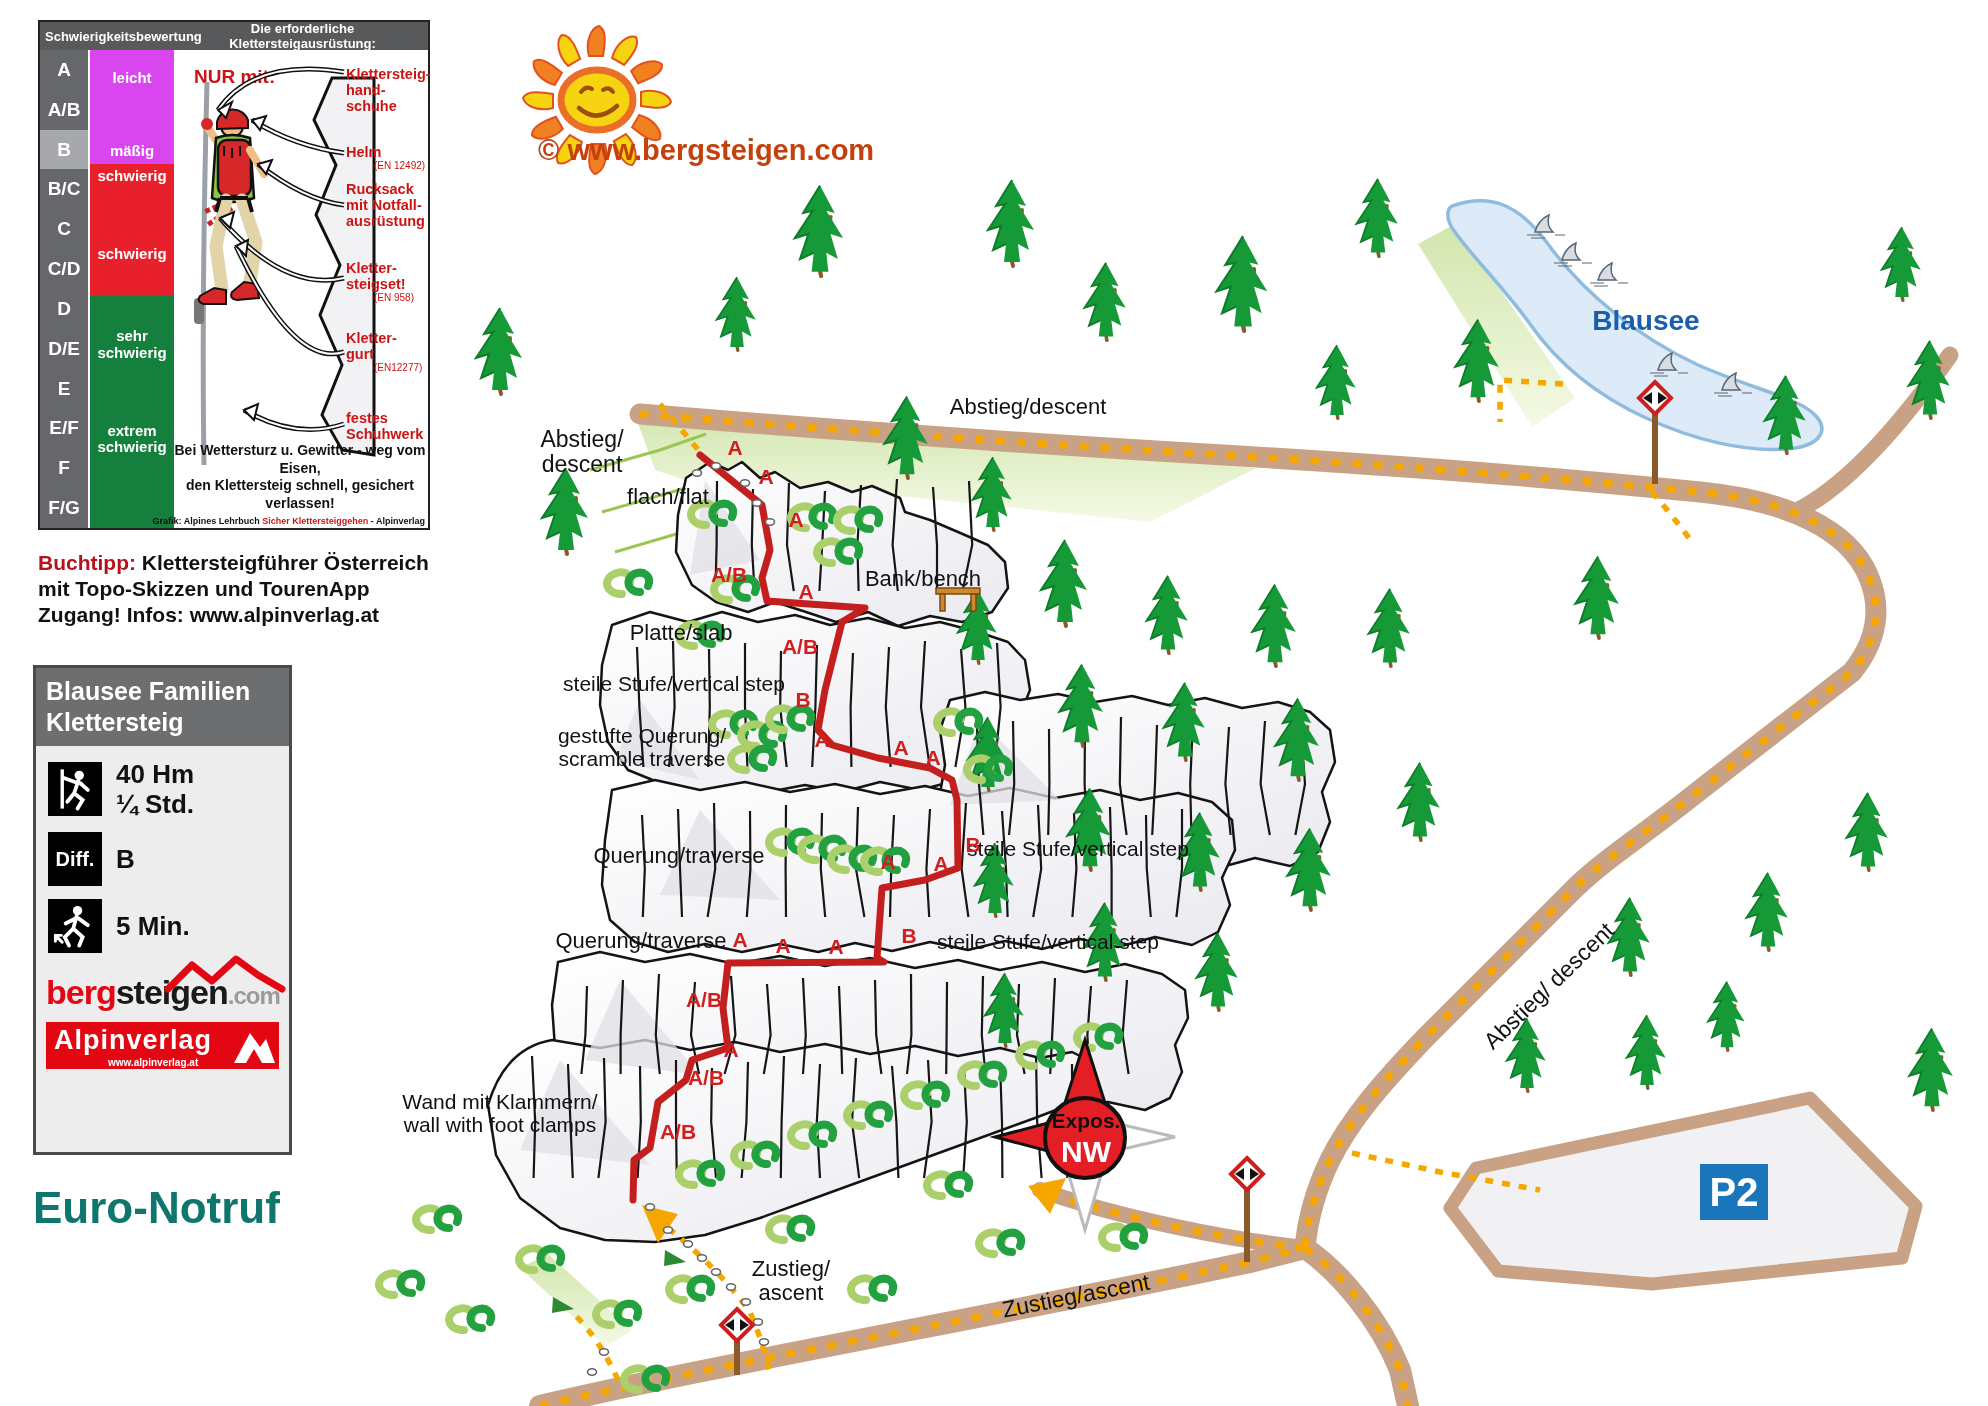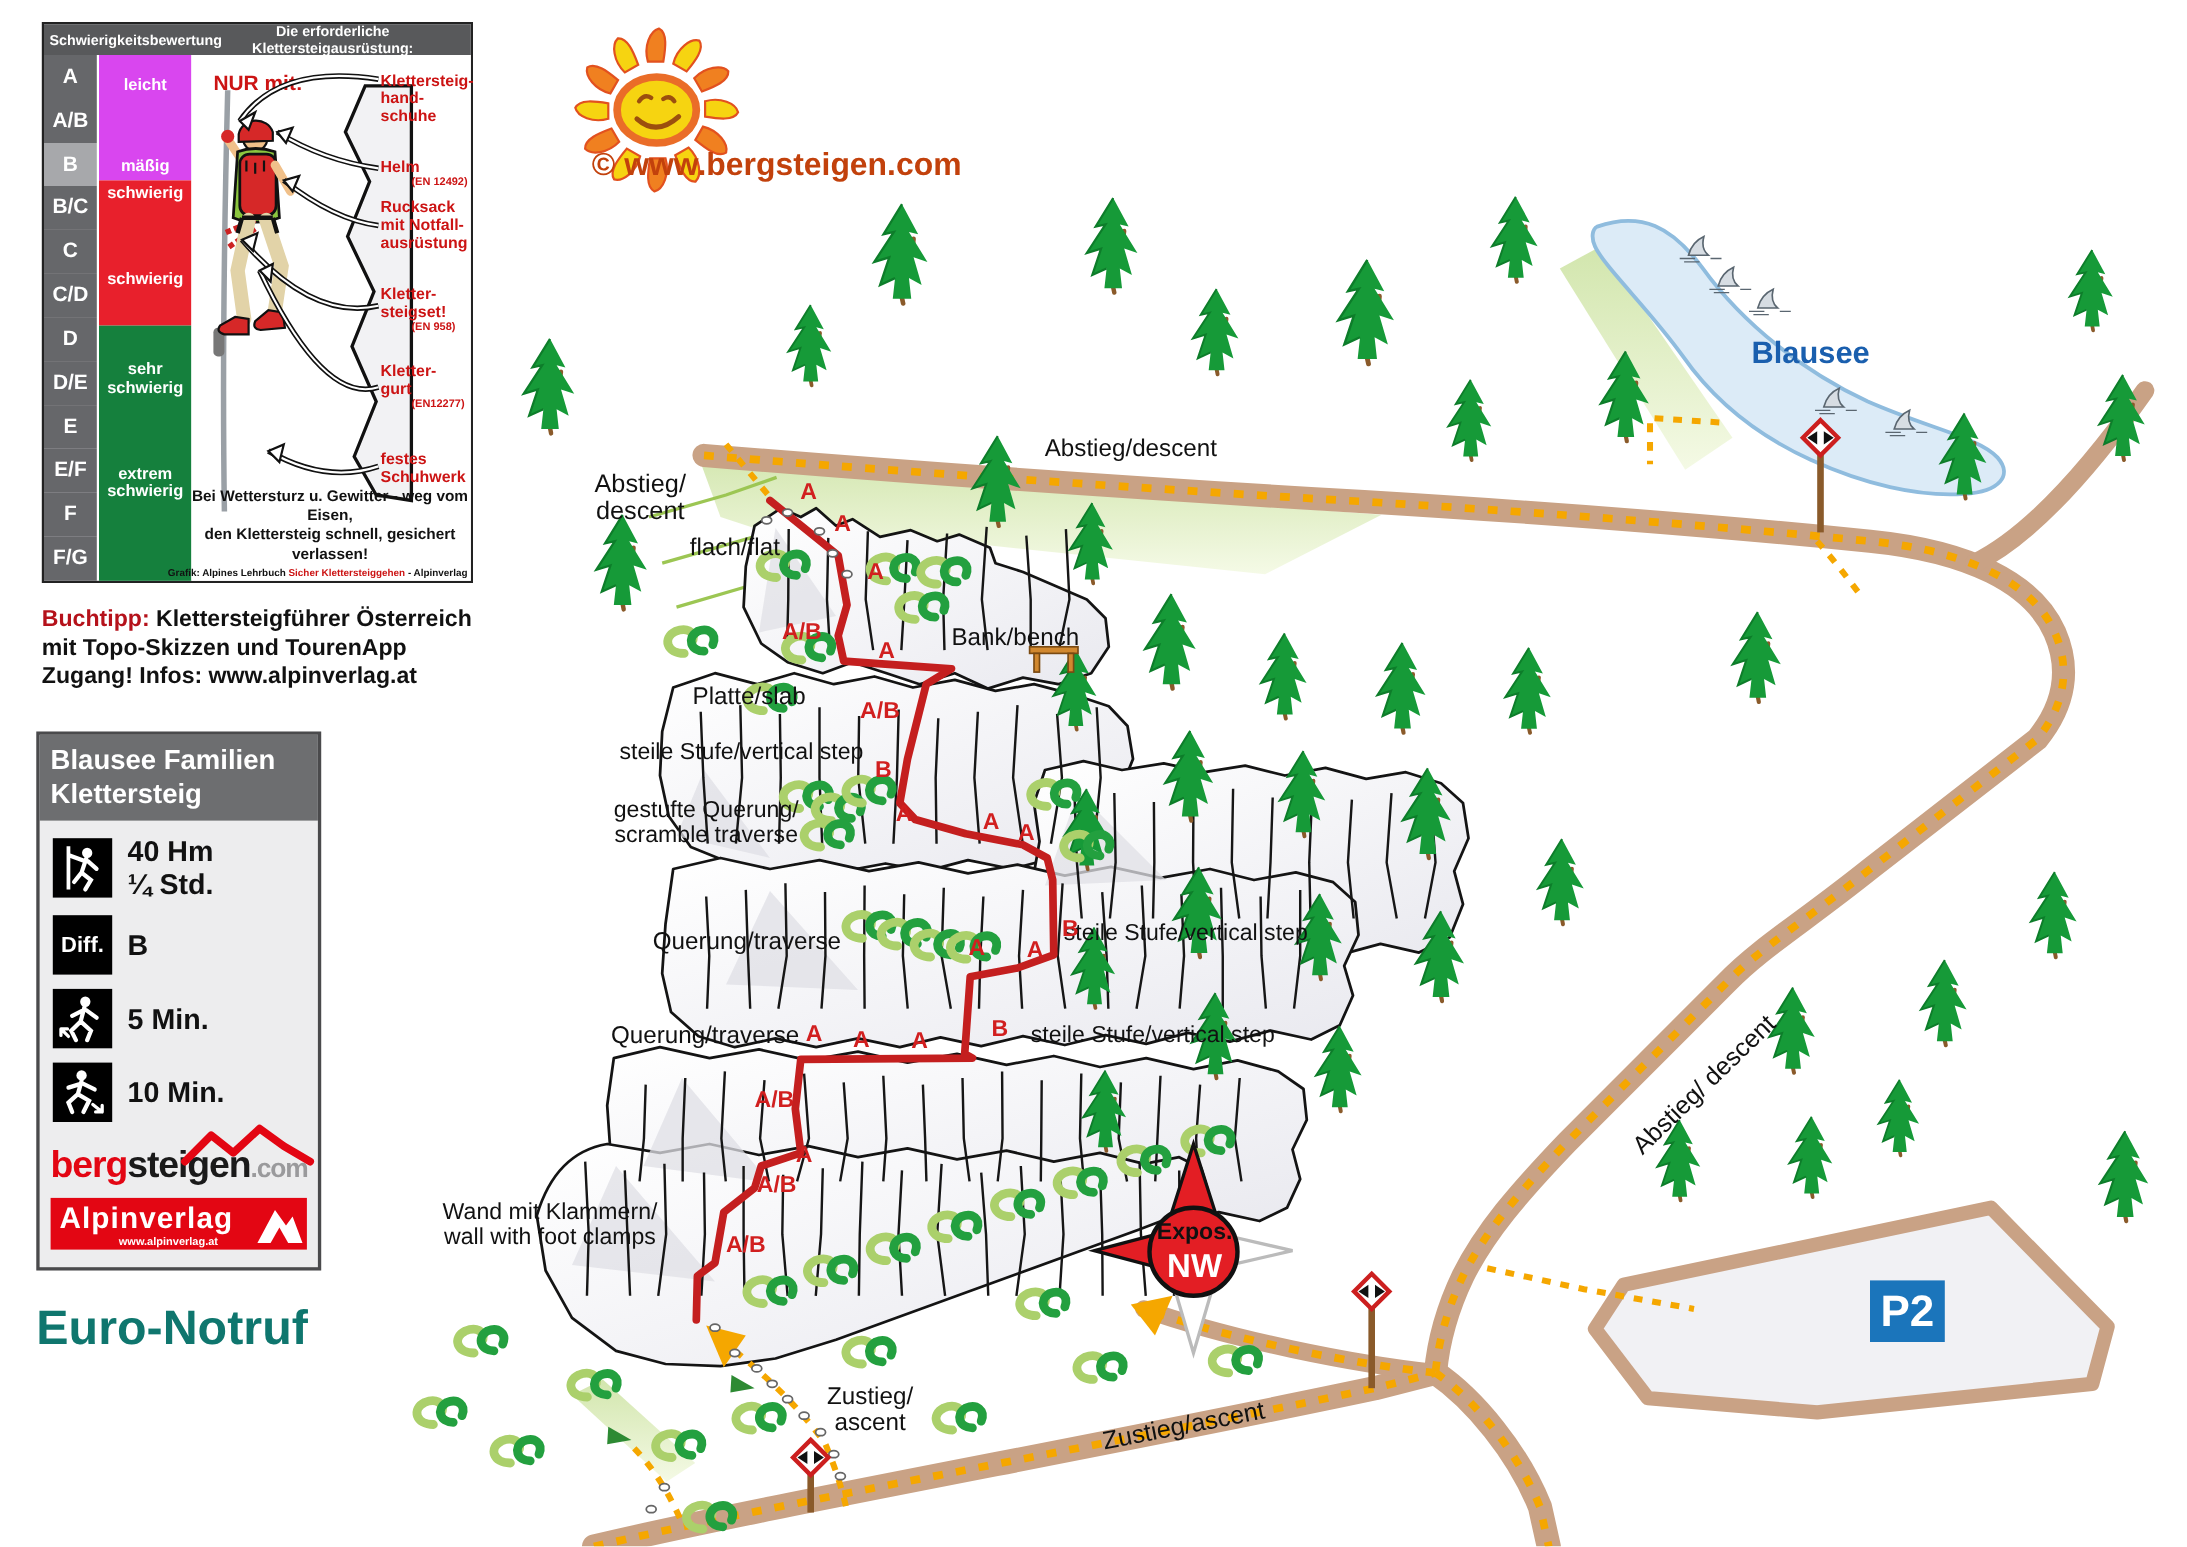--- a/index.html
+++ b/index.html
@@ -14,21 +14,21 @@
   .rb-body{display:flex;height:478px;}
   .col-grades{width:48px;display:flex;flex-direction:column;margin-right:2px;}
   .grade-row{flex:1;background:#66676a;color:#fff;font-weight:bold;font-size:19px;display:flex;align-items:center;justify-content:center;}
   .grade-row.hi{background:#a7a8ab;}
   .col-bands{width:84px;display:flex;flex-direction:column;}
   .band-block{position:relative;color:#fff;font-weight:bold;font-size:15px;line-height:1.1;text-align:center;}
   .band-lab{position:absolute;left:0;right:0;}
   .col-illu{flex:1;position:relative;background:#fff;}
   #nur-mit{left:20px;top:16px;color:#cc1414;font-weight:bold;font-size:19px;}
   .equip-label{position:absolute;left:172px;width:90px;color:#cc1414;font-weight:bold;font-size:14.5px;line-height:1.12;}
-  .equip-norm{font-size:10px;font-weight:bold;padding-left:28px;}
+  .equip-norm{font-size:10px;font-weight:normal;padding-left:28px;}
   .rb-warning{position:absolute;left:0px;right:2px;bottom:16px;text-align:center;font-weight:bold;font-size:14px;line-height:1.25;color:#111;}
   .rb-credit{position:absolute;right:3px;bottom:2px;font-size:9px;font-weight:bold;color:#111;white-space:nowrap;}
   .rb-credit .red{color:#cc1414;}
   
   #buchtipp{left:38px;top:550px;width:410px;font-weight:bold;font-size:21px;line-height:26px;color:#111;}
   #buchtipp .red{color:#b5121b;}
   
   #info-box{left:33px;top:665px;width:259px;height:490px;border:3px solid #4a4a4c;background:#ededee;box-sizing:border-box;}
   .ib-header{height:78px;background:#6d6e70;color:#fff;font-weight:bold;font-size:25px;line-height:31px;padding:8px 0 0 10px;box-sizing:border-box;}
   .stat-row{display:flex;align-items:center;margin:13px 0 0 12px;gap:14px;}
@@ -629,32 +629,20 @@
             <svg width="46" height="46" viewBox="0 0 54 54">
               <circle cx="30" cy="9" r="5.5" fill="#fff"></circle>
               <path d="M29,15 L25,30 M25,30 L36,40 L32,50 M25,30 L15,40 L20,50 M28,18 L16,24 M31,18 L42,26" stroke="#fff" stroke-width="4.5" fill="none" stroke-linecap="round"></path>
               <path d="M12,46 L4,38 M4,38 L11,38 M4,38 L4,45" stroke="#fff" stroke-width="3.5" fill="none" stroke-linecap="round"></path>
             </svg>
           </div>
           <div class="stat-text">
             <div>5 Min.</div>
           </div>
         </div>
-        <div class="stat-row">
-          <div class="icon-sq">
-            <svg width="46" height="46" viewBox="0 0 54 54">
-              <circle cx="26" cy="9" r="5.5" fill="#fff"></circle>
-              <path d="M26,15 L22,29 M22,29 L34,36 L28,48 M22,29 L12,38 L16,48 M25,18 L12,22 M28,18 L40,24" stroke="#fff" stroke-width="4.5" fill="none" stroke-linecap="round"></path>
-              <path d="M38,40 L48,48 M48,48 L41,48 M48,48 L48,41" stroke="#fff" stroke-width="3.5" fill="none" stroke-linecap="round"></path>
-            </svg>
-          </div>
-          <div class="stat-text">
-            <div>10 Min.</div>
-          </div>
-        </div>
       </div>
     <div id="logo-berg">
       <span class="p1">berg</span><span class="p2">steigen</span><span class="p3">.com</span>
       <svg width="130" height="42" viewBox="0 0 130 42">
         <polyline points="4,36 28,12 48,28 72,6 94,22 118,36" fill="none" stroke="#e30613" stroke-width="7" stroke-linejoin="round" stroke-linecap="round"></polyline>
       </svg>
     </div>
     <div id="logo-alpin">
       <span class="name">Alpinverlag</span>
       <span class="url">www.alpinverlag.at</span>

